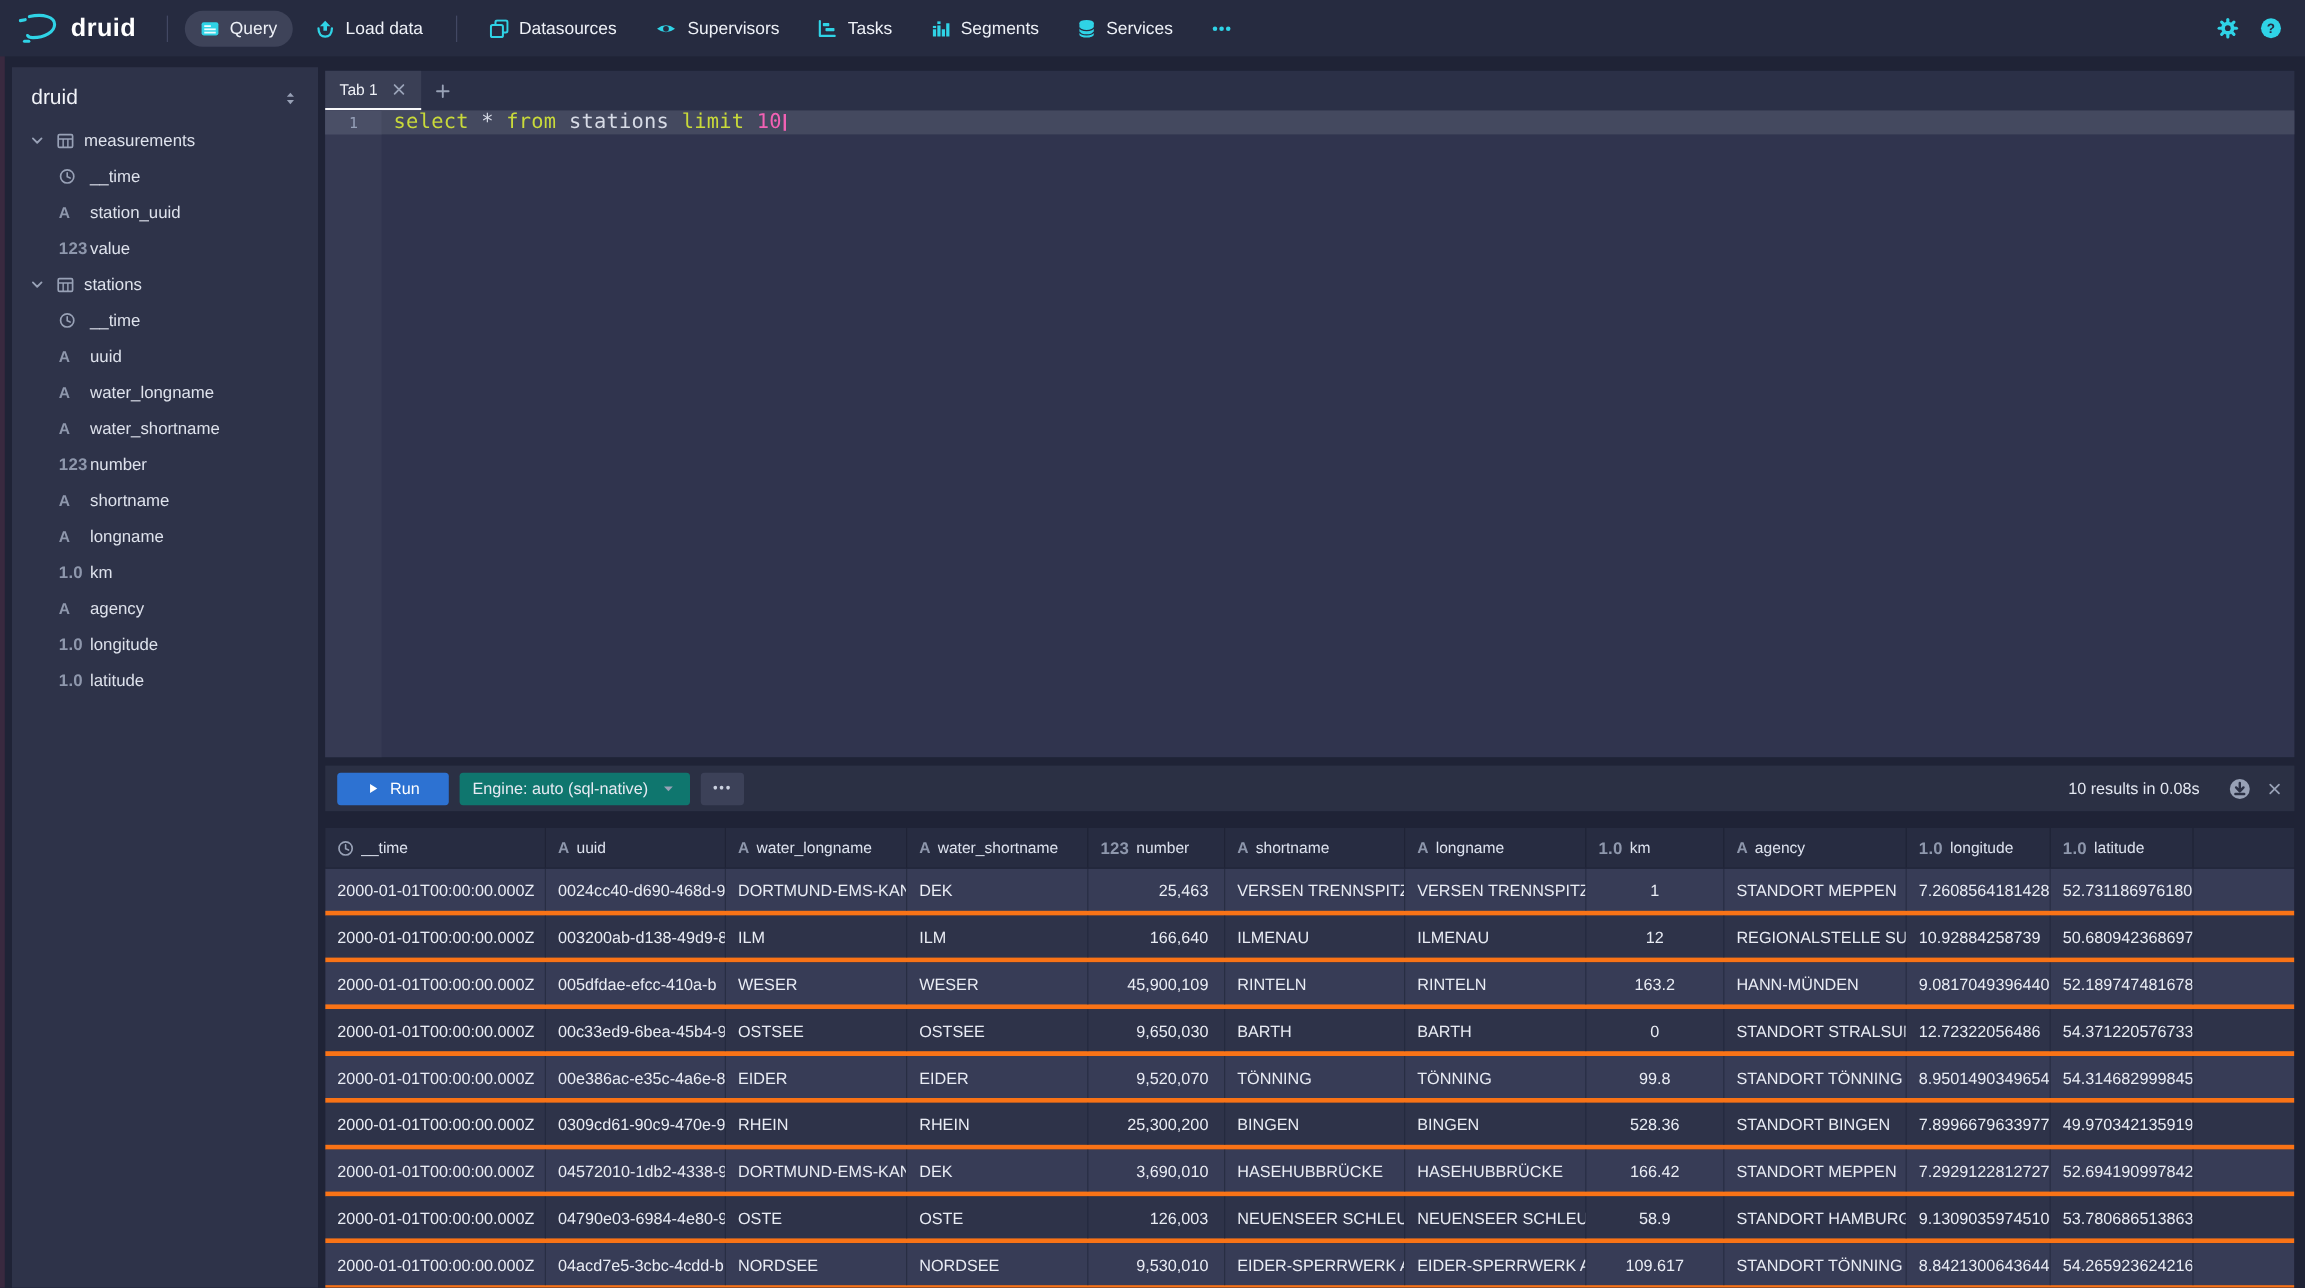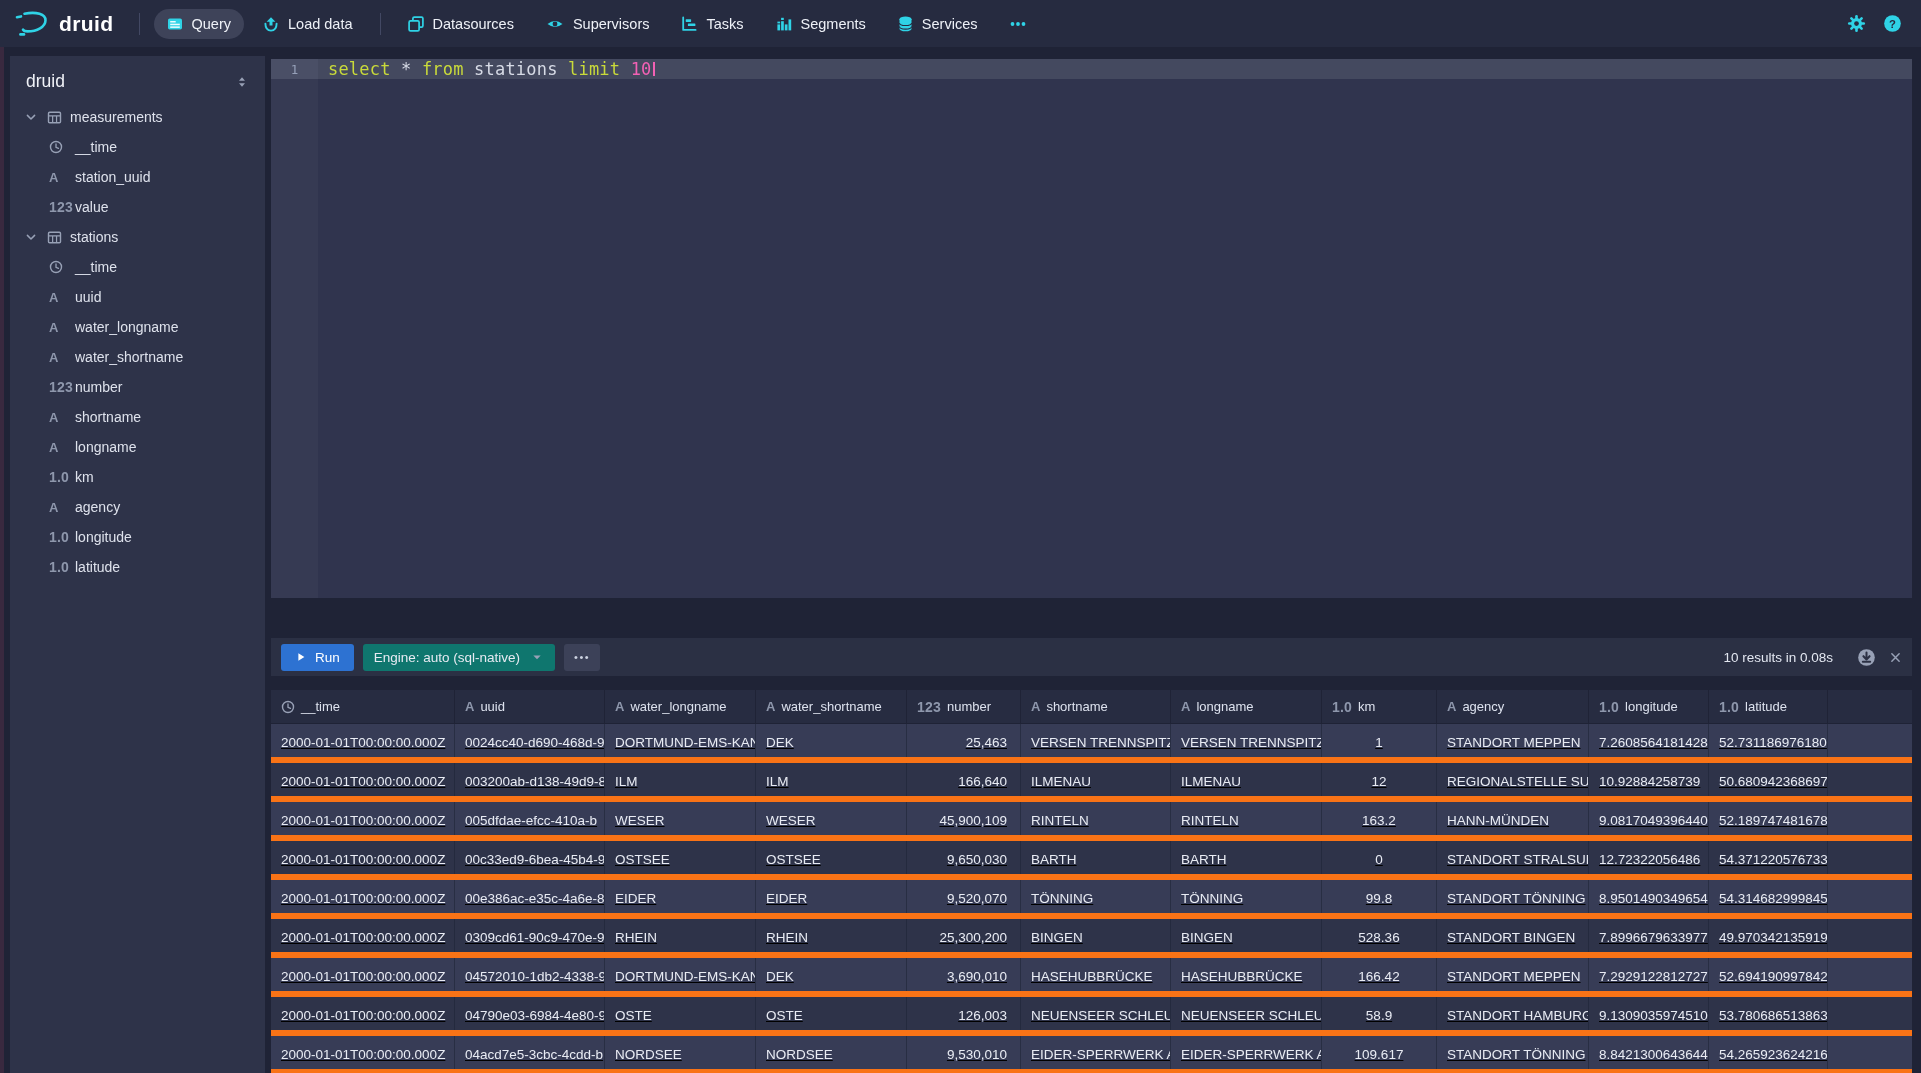--- a/index.html
+++ b/index.html
@@ -68,39 +68,39 @@
   .code { display:flex; align-items:center; padding-left:10px; font-size:17px; letter-spacing:.2px; white-space:pre; }
   .tok-kw { color:#c9da3a; }
   .tok-plain { color:#d7dbe6; }
   .tok-num { color:#f261b4; }
   .caret-bar { display:inline-block; width:2px; height:14px; background:#f261b4; margin-left:1px; }
 
   .runbar { position:absolute; top:579px; left:0; width:100%; height:38px; background:#2b3044;
     display:flex; align-items:center; padding:0 10px; gap:9px; }
   .btn { height:27px; border:none; border-radius:3px; display:flex; align-items:center;
     cursor:pointer; font-family:inherit; }
-  .run-btn { background:#2d72d2; color:#ffffff; padding:0 14px; gap:8px; font-size:13.5px; }
+  .run-btn { background:#2d72d2; color:#ffffff; padding:0 24px; gap:8px; font-size:13.5px; }
   .engine-btn { background:#0f766e; color:#e7eaf2; padding:0 11px; gap:10px; font-size:13.5px; }
   .more-btn { background:#3c4158; width:36px; justify-content:center; color:#ccd2e0;
     font-size:11px; letter-spacing:1.5px; }
   .spacer { flex:1; }
   .results-summary { color:#e3e7f1; font-size:13.5px; margin-right:11px; }
   .icon-btn { display:flex; align-items:center; cursor:pointer; margin-left:4px; }
 
   
   .results { position:absolute; top:631px; left:0; width:100%; height:383px; overflow:hidden; }
   .grid { display:grid;
     grid-template-columns:184px 150px 151px 151px 114px 150px 151px 115px 152px 120px 119px minmax(0,1fr); }
   .ghead { height:34px; background:#272c41; border-bottom:1px solid #1f2336; }
   .hcell { display:flex; align-items:center; gap:6px; padding:0 6px 0 10px;
     color:#dde2ee; font-size:13px; border-right:1px solid #1f2336;
     overflow:hidden; white-space:nowrap; cursor:pointer; }
   .hcell:last-child { border-right:none; }
   .hcell .ti { width:auto; }
-  .row { height:39px; border-bottom:6px solid #f97316;text-decoration:underline; }
+  .row { height:39px; border-bottom:4px solid #f97316; }
   .row.r-light { background:#373c56; }
   .row.r-dark  { background:#2e3349; }
   .cell { padding:0 10px; font-size:13.5px; color:#e9ecf4; line-height:37px;
     white-space:nowrap; overflow:hidden; border-right:1px solid rgba(30,34,52,.55); }
   .cell:last-child { border-right:none; }
   .cell.right { text-align:right; padding-right:13px; }
   .cell.center { text-align:center; }
 </style>
 </head>
 <body>
@@ -336,20 +336,37 @@
         <span>longitude</span>
       </div>
       <div class="tree-row child">
         <span class="ti ti-txt">1.0</span>
         <span>latitude</span>
       </div>
     </div>
 </aside>
 
 <main class="main">
+  <div class="tabbar">
+    <div class="tab">
+      <span>Tab 1</span>
+      <span class="ic">
+          <svg width="13" height="13" viewBox="0 0 16 16">
+            <path d="M3.5 3.5 L12.5 12.5 M12.5 3.5 L3.5 12.5" stroke="#98a1b6" stroke-width="1.8" stroke-linecap="round"></path>
+          </svg>
+        </span>
+    </div>
+    <div class="tab-add">
+      <span class="ic">
+          <svg width="14" height="14" viewBox="0 0 16 16">
+            <path d="M8 2.5 V13.5 M2.5 8 H13.5" stroke="#98a1b6" stroke-width="1.8" stroke-linecap="round"></path>
+          </svg>
+        </span>
+    </div>
+  </div>
 
   <div class="editor">
     <div class="gutter"></div>
     <div class="code-line">
       <span class="line-no">1</span>
       <span class="code" id="sql-code"><span class="tok-kw">select</span><span class="tok-plain"> </span><span class="tok-plain">*</span><span class="tok-plain"> </span><span class="tok-kw">from</span><span class="tok-plain"> </span><span class="tok-plain">stations</span><span class="tok-plain"> </span><span class="tok-kw">limit</span><span class="tok-plain"> </span><span class="tok-num">10</span><span class="caret-bar"></span></span>
     </div>
   </div>
 
   <div class="runbar">

